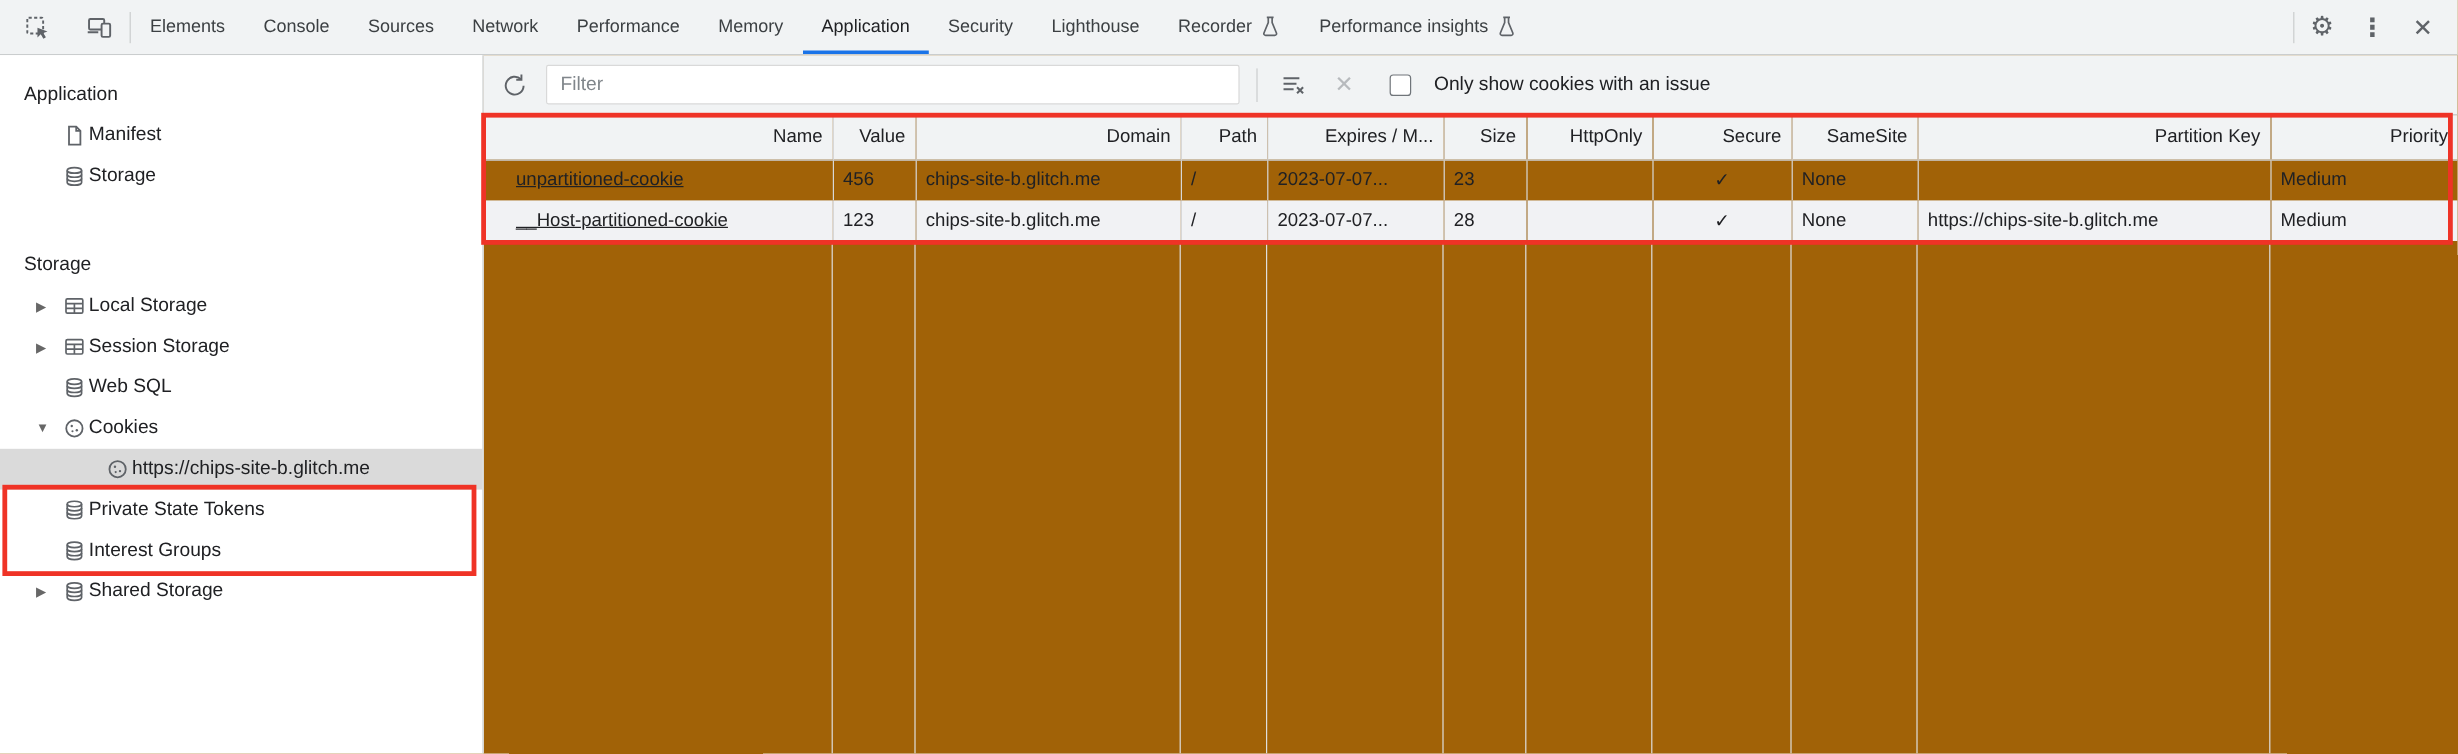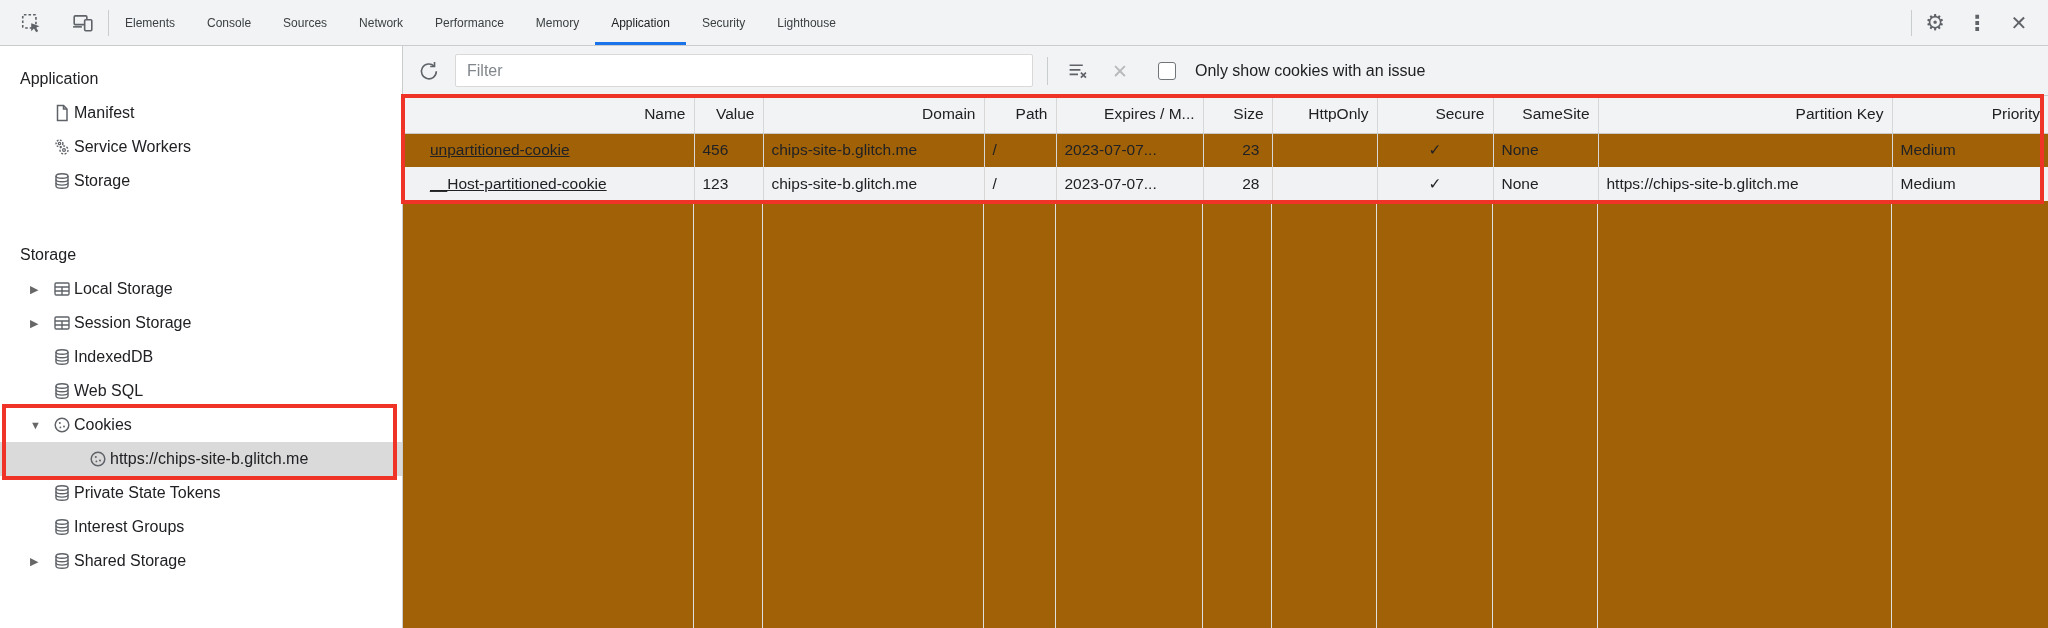--- a/index.html
+++ b/index.html
@@ -13,21 +13,21 @@
   
   .tabbar {
     height: 46px; background: #f1f3f4; border-bottom: 1px solid #cacdce;
     display: flex; align-items: stretch;
   }
   .tabbar-left { display: flex; align-items: center; padding: 0 6px 0 12px; gap: 14px; }
   .tb-divider { width: 1px; height: 26px; background: #cacdce; align-self: center; }
   .tabs { display: flex; align-items: stretch; }
   .tab {
     display: flex; align-items: center; gap: 7px; padding: 0 16px;
-    font-size: 12px; color: #3c4043; cursor: default; white-space: nowrap;
+    font-size: 15px; color: #3c4043; cursor: default; white-space: nowrap;
   }
   .tab.active { color: #202124; box-shadow: inset 0 -3px 0 #1a73e8; }
   .tabbar-right { margin-left: auto; display: flex; align-items: center; gap: 4px; padding-right: 10px; }
   .tb-btn { width: 38px; height: 38px; display: flex; align-items: center; justify-content: center; }
   .gear-glyph { font-size: 22px; }
   .kebab-glyph { font-size: 21px; font-weight: bold; letter-spacing: 0; }
   .close-glyph { font-size: 20px; }
 
   
   .body { display: flex; height: 582px; }
@@ -84,21 +84,21 @@
     padding: 0 8px; border-right: 1px solid #d7d7d7; border-bottom: 1px solid #c9c9c9;
     white-space: nowrap; overflow: hidden; color: #202124;
   }
   .cookies th:last-child, .cookies td:last-child { border-right: none; }
   .cookies td {
     height: 34px; padding: 0 8px; border-right: 1px solid #d7d7d7;
     white-space: nowrap; overflow: hidden; color: #202124;
   }
   .cookies tr.alt td { background: #f1f2f4; }
   .cookies td.cell-name { padding-left: 27px; text-decoration: underline; }
-  .cookies td.cell-size { text-align: right; padding-right: 12px; }
+  .cookies td.cell-size { text-align: left; padding-right: 12px; }
   .cookies td.cell-secure { text-align: center; }
   .table-red-frame {
     position: absolute; left: -2px; right: 4px; top: -2px; height: 110px;
     border: 4px solid #ef3326; pointer-events: none;
   }
   .grid-filler { flex: 1; display: flex; }
   .filler-col { border-right: 1px solid #dedede; height: 100%; flex: none; }
   .filler-col.last { flex: 1; border-right: none; }
 
   svg.oicon { display: block; }
@@ -145,20 +145,36 @@
       </div>
     <div class="tab active">
         <span>Application</span>
       </div>
     <div class="tab">
         <span>Security</span>
       </div>
     <div class="tab">
         <span>Lighthouse</span>
       </div>
+    <div class="tab">
+      <span>Recorder</span>
+      <span>
+        <svg class="oicon" width="17" height="19" viewBox="0 0 18 20">
+          <path d="M6 1.5h6 M7.3 1.5v4.7L3.5 15.3a1.55 1.55 0 0 0 1.45 2.1h8.1a1.55 1.55 0 0 0 1.45-2.1L10.7 6.2V1.5" fill="none" stroke="#5f6368" stroke-width="1.4"></path>
+        </svg>
+      </span>
+    </div>
+    <div class="tab">
+      <span>Performance insights</span>
+      <span>
+        <svg class="oicon" width="17" height="19" viewBox="0 0 18 20">
+          <path d="M6 1.5h6 M7.3 1.5v4.7L3.5 15.3a1.55 1.55 0 0 0 1.45 2.1h8.1a1.55 1.55 0 0 0 1.45-2.1L10.7 6.2V1.5" fill="none" stroke="#5f6368" stroke-width="1.4"></path>
+        </svg>
+      </span>
+    </div>
   </nav>
   <div class="tabbar-right">
     <span class="tb-divider"></span>
     <span class="tb-btn icon-font gear-glyph">⚙︎</span>
     <span class="tb-btn icon-font kebab-glyph">⋮</span>
     <span class="tb-btn icon-font close-glyph">✕</span>
   </div>
 </header>
 
 <div class="body">
@@ -170,32 +186,20 @@
       <span class="arrow-slot"></span>
       <span class="tree-icon">
         <svg class="oicon" width="20" height="20" viewBox="0 0 20 20">
           <path d="M5.5 2.5h6l3.5 3.5v11.5H5.5z" fill="none" stroke="#5f6368" stroke-width="1.5"></path>
           <path d="M11.5 2.5V6h3.5" fill="none" stroke="#5f6368" stroke-width="1.5"></path>
         </svg>
       </span>
       <span class="tree-label">Manifest</span>
     </div>
 
-    <div class="tree-item">
-      <span class="arrow-slot"></span>
-      <span class="tree-icon">
-        <svg class="oicon" width="20" height="20" viewBox="0 0 20 20">
-          <circle cx="7.5" cy="6.5" r="3.4" fill="none" stroke="#5f6368" stroke-width="1.4" stroke-dasharray="1.8 1.4"></circle>
-          <circle cx="7.5" cy="6.5" r="1.2" fill="none" stroke="#5f6368" stroke-width="1.2"></circle>
-          <circle cx="12" cy="13" r="4" fill="#fff" stroke="#5f6368" stroke-width="1.4" stroke-dasharray="2 1.5"></circle>
-          <circle cx="12" cy="13" r="1.4" fill="none" stroke="#5f6368" stroke-width="1.2"></circle>
-        </svg>
-      </span>
-      <span class="tree-label">Service Workers</span>
-    </div>
 
     <div class="tree-item">
       <span class="arrow-slot"></span>
       <span class="tree-icon">
         <svg class="oicon" width="20" height="20" viewBox="0 0 20 20">
           <ellipse cx="10" cy="5" rx="6" ry="2.3" fill="none" stroke="#5f6368" stroke-width="1.4"></ellipse>
           <path d="M4 5v10c0 1.3 2.7 2.3 6 2.3s6-1 6-2.3V5" fill="none" stroke="#5f6368" stroke-width="1.4"></path>
           <path d="M4 8.4c0 1.3 2.7 2.3 6 2.3s6-1 6-2.3 M4 11.8c0 1.3 2.7 2.3 6 2.3s6-1 6-2.3" fill="none" stroke="#5f6368" stroke-width="1.4"></path>
         </svg>
       </span>
@@ -220,31 +224,20 @@
       <span class="arrow-slot">▶</span>
       <span class="tree-icon">
         <svg class="oicon" width="20" height="20" viewBox="0 0 20 20">
           <rect x="3" y="4" width="14" height="12" rx="1.2" fill="none" stroke="#5f6368" stroke-width="1.4"></rect>
           <path d="M3 8h14 M3 12h14 M10 8v8" fill="none" stroke="#5f6368" stroke-width="1.4"></path>
         </svg>
       </span>
       <span class="tree-label">Session Storage</span>
     </div>
 
-    <div class="tree-item">
-      <span class="arrow-slot"></span>
-      <span class="tree-icon">
-        <svg class="oicon" width="20" height="20" viewBox="0 0 20 20">
-          <ellipse cx="10" cy="5" rx="6" ry="2.3" fill="none" stroke="#5f6368" stroke-width="1.4"></ellipse>
-          <path d="M4 5v10c0 1.3 2.7 2.3 6 2.3s6-1 6-2.3V5" fill="none" stroke="#5f6368" stroke-width="1.4"></path>
-          <path d="M4 8.4c0 1.3 2.7 2.3 6 2.3s6-1 6-2.3 M4 11.8c0 1.3 2.7 2.3 6 2.3s6-1 6-2.3" fill="none" stroke="#5f6368" stroke-width="1.4"></path>
-        </svg>
-      </span>
-      <span class="tree-label">IndexedDB</span>
-    </div>
 
     <div class="tree-item">
       <span class="arrow-slot"></span>
       <span class="tree-icon">
         <svg class="oicon" width="20" height="20" viewBox="0 0 20 20">
           <ellipse cx="10" cy="5" rx="6" ry="2.3" fill="none" stroke="#5f6368" stroke-width="1.4"></ellipse>
           <path d="M4 5v10c0 1.3 2.7 2.3 6 2.3s6-1 6-2.3V5" fill="none" stroke="#5f6368" stroke-width="1.4"></path>
           <path d="M4 8.4c0 1.3 2.7 2.3 6 2.3s6-1 6-2.3 M4 11.8c0 1.3 2.7 2.3 6 2.3s6-1 6-2.3" fill="none" stroke="#5f6368" stroke-width="1.4"></path>
         </svg>
       </span>

